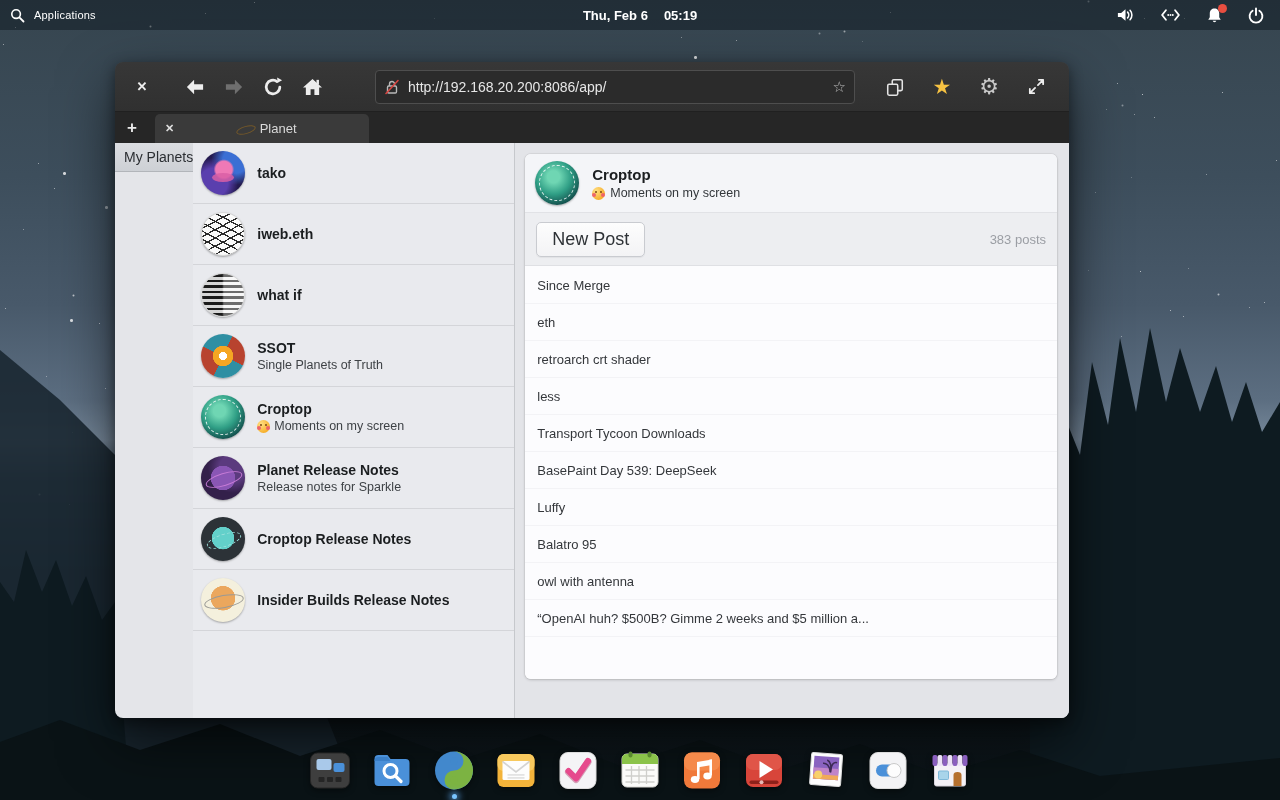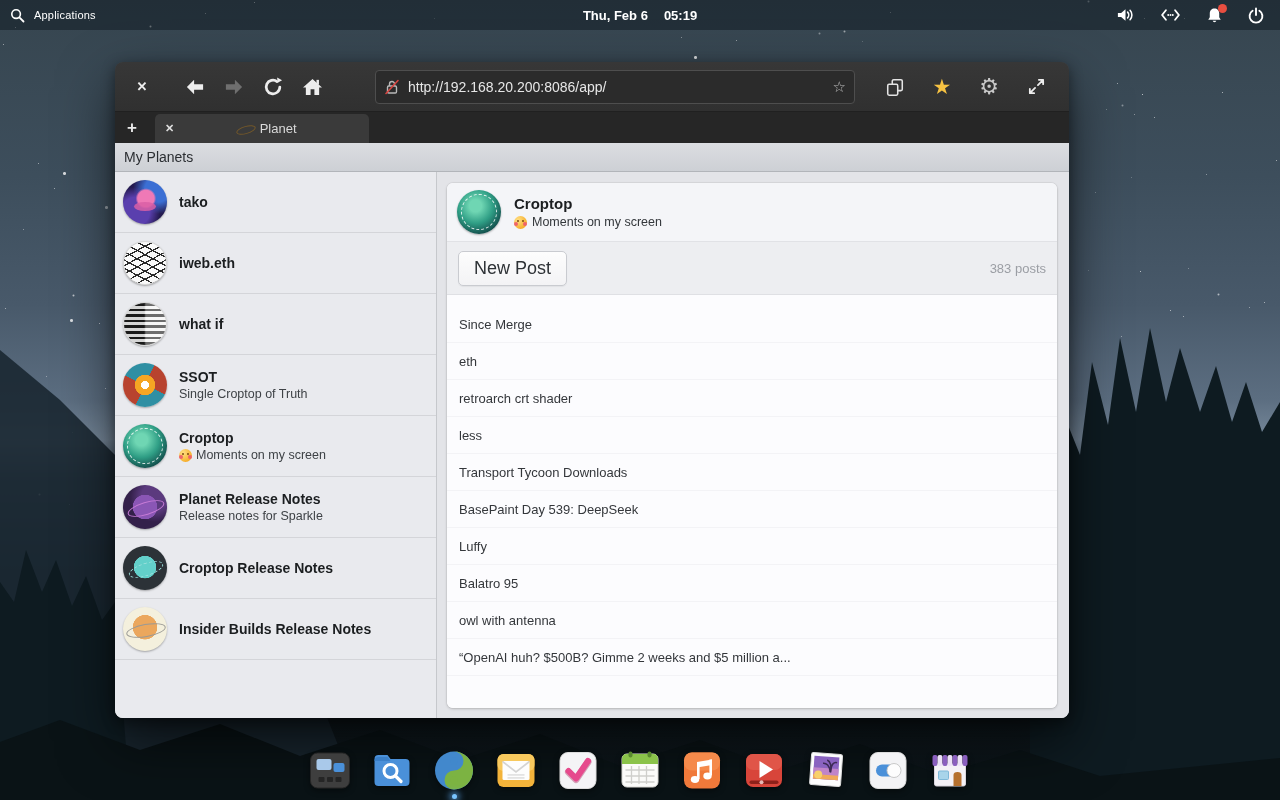--- a/index.html
+++ b/index.html
@@ -37,21 +37,21 @@
   .star-glyph{color:#f6c242;font-size:21px;line-height:1;}
   
   .tabbar{height:31px;background:#262626;display:flex;align-items:stretch;flex:none;}
   .newtab{width:34px;display:flex;align-items:center;justify-content:center;color:#e8e8e8;font-size:17px;font-weight:bold;}
   .tab{margin:2px 0 0 6px;width:214px;background:#3a3a3a;border-radius:5px 5px 0 0;display:flex;align-items:center;color:#d9d9d9;}
   .tab-close{margin:0 8px 0 10px;color:#dedede;font-size:11px;font-weight:bold;}
   .tab-center{flex:1;display:flex;align-items:center;justify-content:center;gap:8px;padding-right:16px;font-size:13px;}
   .favicon-planet{width:13px;height:13px;border-radius:50%;position:relative;background:radial-gradient(circle at 35% 35%,#f3dj 0,#f2d78c 0 30%,#d9a441 80%);}
   .favicon-planet::after{content:'';position:absolute;left:-3px;top:4px;width:18px;height:6px;border:1px solid rgba(120,90,40,.9);border-radius:50%;transform:rotate(-16deg);}
   
-  .page{flex:1;display:flex;flex-direction:column;background:#e4e5e9;min-height:0;}
+  .page{flex:1;display:flex;flex-direction:row;background:#e4e5e9;min-height:0;}
   .page-header{height:29px;flex:none;background:linear-gradient(#dbdde1,#cdd0d5);border-bottom:1px solid #b2b5ba;
     display:flex;align-items:center;padding-left:9px;font-size:14px;color:#2b2e32;}
   .page-body{flex:1;display:flex;min-height:0;}
   .sidebar{width:322px;flex:none;background:#e9eaee;border-right:1px solid #c6c8cc;overflow:hidden;}
   .planet-row{height:61px;display:flex;align-items:center;padding-left:8px;border-bottom:1px solid #d4d5d9;background:#e9eaee;}
   .row-text{margin-left:12px;min-width:0;}
   .row-title{font-weight:bold;font-size:14px;color:#1b1e20;white-space:nowrap;}
   .row-sub{font-size:12.5px;color:#3e4246;margin-top:2px;white-space:nowrap;display:flex;align-items:center;gap:4px;}
   
   .av{width:44px;height:44px;border-radius:50%;position:relative;flex:none;box-shadow:0 1px 2px rgba(0,0,0,.3);}
@@ -88,21 +88,21 @@
   .main{flex:1;min-width:0;padding:11px 12px 10px 10px;background:#e3e4e8;}
   .card{height:525px;background:#fbfbfd;border-radius:6px;overflow:hidden;display:flex;flex-direction:column;
     box-shadow:0 1px 3px rgba(0,0,0,.18),0 0 0 1px rgba(0,0,0,.04);}
   .card-header{height:59px;flex:none;background:#f4f5f8;border-bottom:1px solid #e1e2e6;display:flex;align-items:center;gap:13px;padding:0 10px;}
   .ch-title{font-weight:bold;font-size:15px;color:#1b1e20;}
   .ch-sub{font-size:12.5px;color:#33373b;margin-top:3px;display:flex;align-items:center;gap:5px;}
   .card-toolbar{height:53px;flex:none;background:#edeef1;border-bottom:1px solid #dfe0e4;display:flex;align-items:center;padding:0 11px;}
   .btn-newpost{padding:6px 15px;background:linear-gradient(#fdfdfd,#f3f3f5);border:1px solid #c9cbd0;border-radius:5px;
     font-size:18px;color:#2e3236;font-family:inherit;box-shadow:0 1px 1px rgba(0,0,0,.05);}
   .post-count{margin-left:auto;font-size:13px;color:#9b9ea4;}
-  .posts{flex:1;background:#fcfcfe;overflow:hidden;padding-top:11px;}
+  .posts{flex:1;background:#fcfcfe;overflow:hidden;padding-top:1px;}
   .post-row{height:37px;display:flex;align-items:center;padding:0 12px;font-size:13px;color:#34373b;border-bottom:1px solid #f3f3f6;}
   
   .dock{position:absolute;bottom:7px;left:50%;transform:translateX(-50%);display:flex;gap:17px;align-items:flex-start;z-index:40;}
   .dock-item{width:45px;height:45px;position:relative;filter:drop-shadow(0 2px 3px rgba(0,0,0,.45));}
   .dock-item svg{width:45px;height:45px;display:block;}
   .dock-dot{position:absolute;left:50%;bottom:-6px;transform:translateX(-50%);width:5px;height:5px;border-radius:50%;
     background:#79c4ff;box-shadow:0 0 7px 2px rgba(100,180,255,.85);}
 </style>
 </head>
 <body>
@@ -249,21 +249,21 @@
             <div class="planet-row">
               <div class="av av-whatif"></div>
               <div class="row-text">
                 <div class="row-title">what if</div>
               </div>
             </div>
             <div class="planet-row">
               <div class="av av-ssot"></div>
               <div class="row-text">
                 <div class="row-title">SSOT</div>
-                <div class="row-sub">Single Croptop of Truth</div>
+                <div class="row-sub">Single Planets of Truth</div>
               </div>
             </div>
             <div class="planet-row">
               <div class="av av-croptop"></div>
               <div class="row-text">
                 <div class="row-title">Croptop</div>
                 <div class="row-sub"><span class="emoji-face"></span>Moments on my screen</div>
               </div>
             </div>
             <div class="planet-row">

